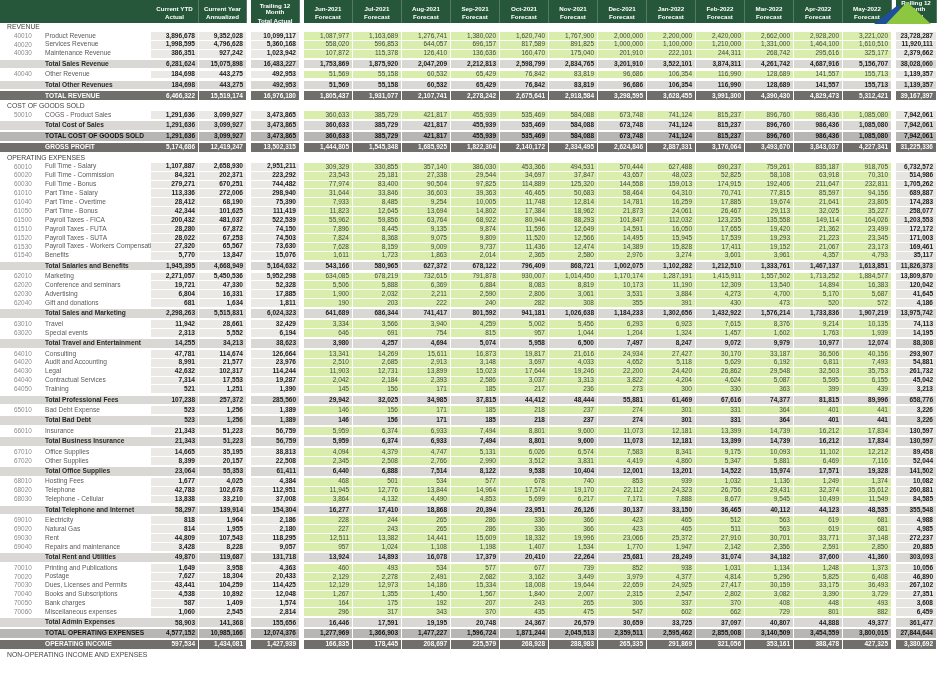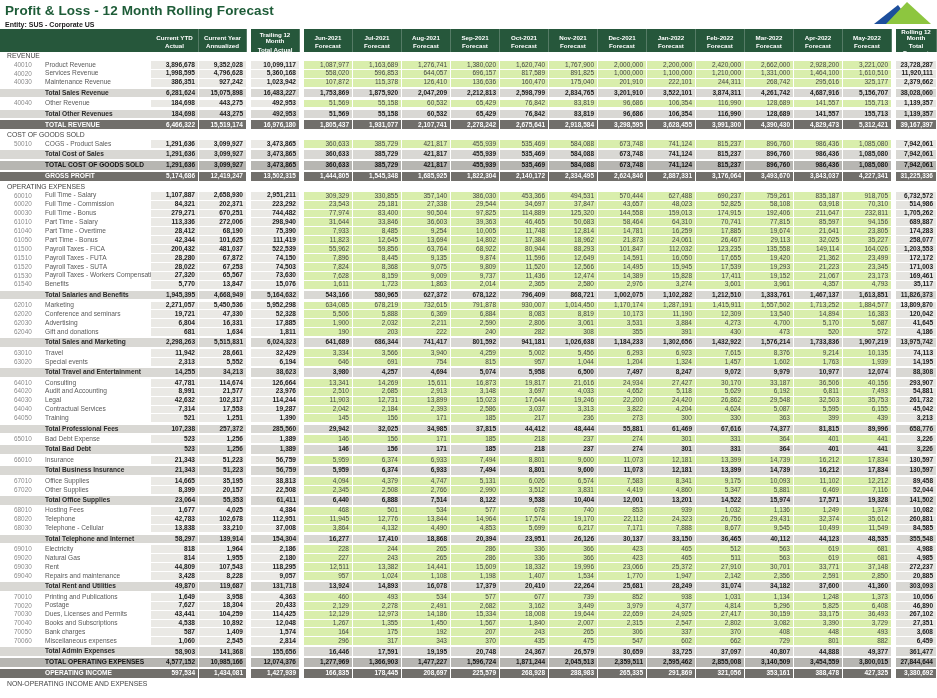--- a/index.html
+++ b/index.html
@@ -44,24 +44,20 @@
   
   .dark .c{background:var(--dark_row,#716f6b);}
   .dark .c.label{font-weight:bold;color:#fff;}
   .dark .v{font-weight:bold;color:#fff;}
   .section .c{border:none;background:#fff;}
 </style>
 </head>
 <body>
 
 <div class="page">
-  <div class="titlebar">
-    <div class="title">Profit &amp; Loss - 12 Month Rolling Forecast</div>
-    <div class="entity">Entity: SUS - Corporate US</div>
-  </div>
   <svg class="logo" viewBox="0 0 60 22">
     <polygon id="logo-blue" points="1,22 25,3 39,22" fill="#1d4f9c"></polygon>
     <polygon id="logo-green" points="13,22 34,0 58,22" fill="#8dc63f"></polygon>
   </svg>
   <div class="header-row">
       <div class="hblock"></div>
       <div class="hcell">
         <div>Current YTD</div>
         <div>Actual</div>
       </div>

